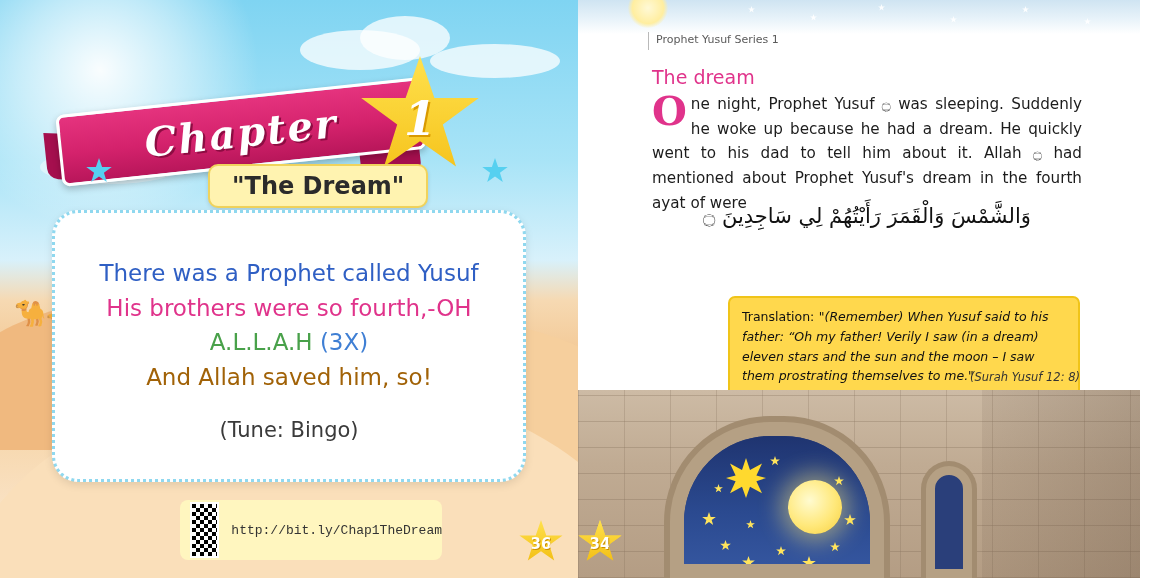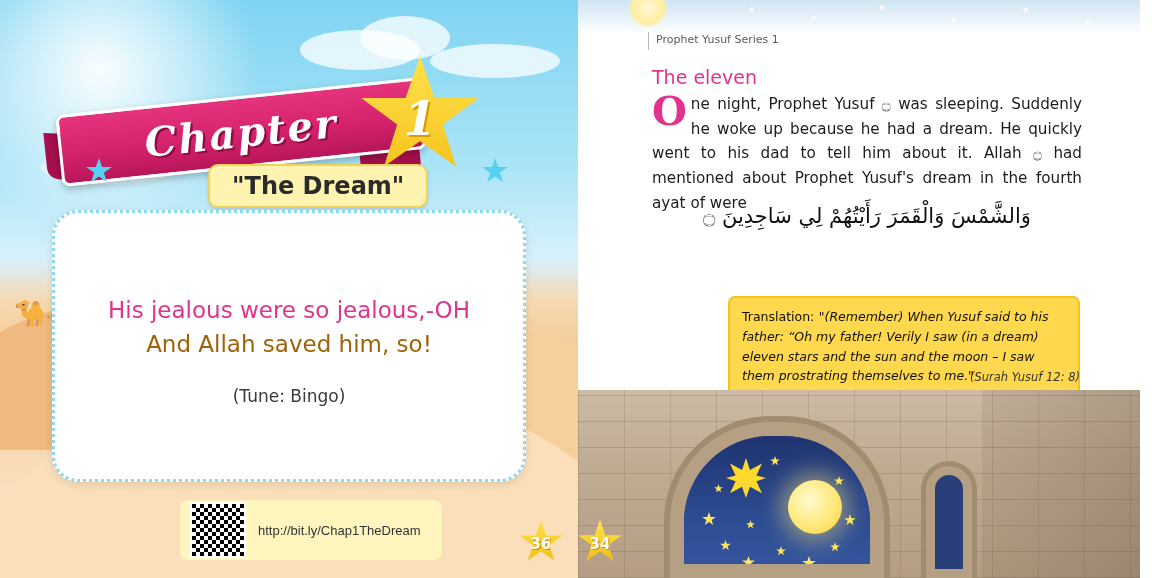--- a/index.html
+++ b/index.html
@@ -179,21 +179,21 @@
     white-space: nowrap;
   }
   .lyric-1 { color: #2f5fc4; }
   .lyric-2 { color: #e0338b; }
   .lyric-3 { color: #49a14a; }
   .lyric-3 .accent { color: #3f7fd4; }
   .lyric-4 { color: #a16207; }
   .tune {
     margin-top: 24px;
     font-family: "DejaVu Sans", sans-serif;
-    font-size: 17px;
+    font-size: 21px;
     color: #3a3a3a;
   }
 
   .qr-plate {
     position: absolute;
     left: 150px;
     top: 462px;
     width: 262px;
     height: 60px;
     background: #fff6bf;
@@ -206,21 +206,21 @@
   .qr {
     width: 52px; height: 52px;
     background:
       repeating-linear-gradient(90deg, #000 0 4px, #fff 4px 8px),
       repeating-linear-gradient(0deg, #000 0 4px, #fff 4px 8px);
     background-blend-mode: difference;
     border: 2px solid #fff;
   }
   .qr-url {
     margin-left: 12px;
-    font-family: Liberation Sans, sans-serif;
+    font-family: Liberation Mono, monospace;
     font-size: 13px;
     color: #333;
   }
 
   .page-badge {
     position: absolute;
     width: 44px; height: 44px;
     background: linear-gradient(to bottom, #ffe14d, #f2bd12);
     clip-path: polygon(50% 0%, 62% 35%, 99% 35%, 69% 57%, 80% 92%, 50% 71%, 20% 92%, 31% 57%, 1% 35%, 38% 35%);
     display: flex; align-items: center; justify-content: center;
@@ -448,21 +448,23 @@
         <div class="deco-star s1"></div>
         <div class="deco-star s2"></div>
         <div class="deco-star s3"></div>
       </div>
 
       <div class="title-plate">
         <span class="title-plate-text">"The Dream"</span>
       </div>
 
       <div class="lyrics-box">
-        <div class="lyric lyric-2">His jealous were so jealous,-OH</div>
+        <div class="lyric lyric-1">There was a Prophet called Yusuf</div>
+        <div class="lyric lyric-2">His brothers were so fourth,-OH</div>
+        <div class="lyric lyric-3"><span>A.L.L.A.H </span><span class="accent">(3X)</span></div>
         <div class="lyric lyric-4">And Allah saved him, so!</div>
         <div class="tune">(Tune: Bingo)</div>
       </div>
 
       <div class="qr-plate">
         <div class="qr"></div>
         <div class="qr-url">http://bit.ly/Chap1TheDream</div>
       </div>
     </div>
 
@@ -477,21 +479,21 @@
     <div class="tiny-star" style="left:170px; top:6px;"></div>
     <div class="tiny-star" style="left:232px; top:14px;"></div>
     <div class="tiny-star" style="left:300px; top:4px;"></div>
     <div class="tiny-star" style="left:372px; top:16px;"></div>
     <div class="tiny-star" style="left:444px; top:6px;"></div>
     <div class="tiny-star" style="left:506px; top:18px;"></div>
 
     <div class="head-rule"></div>
     <div class="running-head">Prophet Yusuf Series 1</div>
 
-    <div class="sec-title">The eleven</div>
+    <div class="sec-title">The dream</div>
 
     <div class="body-text">
       <span class="dropcap">O</span><span>ne night, Prophet Yusuf ۝ was sleeping. Suddenly he woke up because he had a dream. He quickly went to his dad to tell him about it.  Allah ۝ had mentioned about Prophet Yusuf's dream in the fourth ayat of were</span>
     </div>
 
     <div class="arabic">
       <div>وَالشَّمْسَ وَالْقَمَرَ رَأَيْتُهُمْ لِي سَاجِدِينَ ۝</div>
     </div>
 
     <div class="translation-box">

